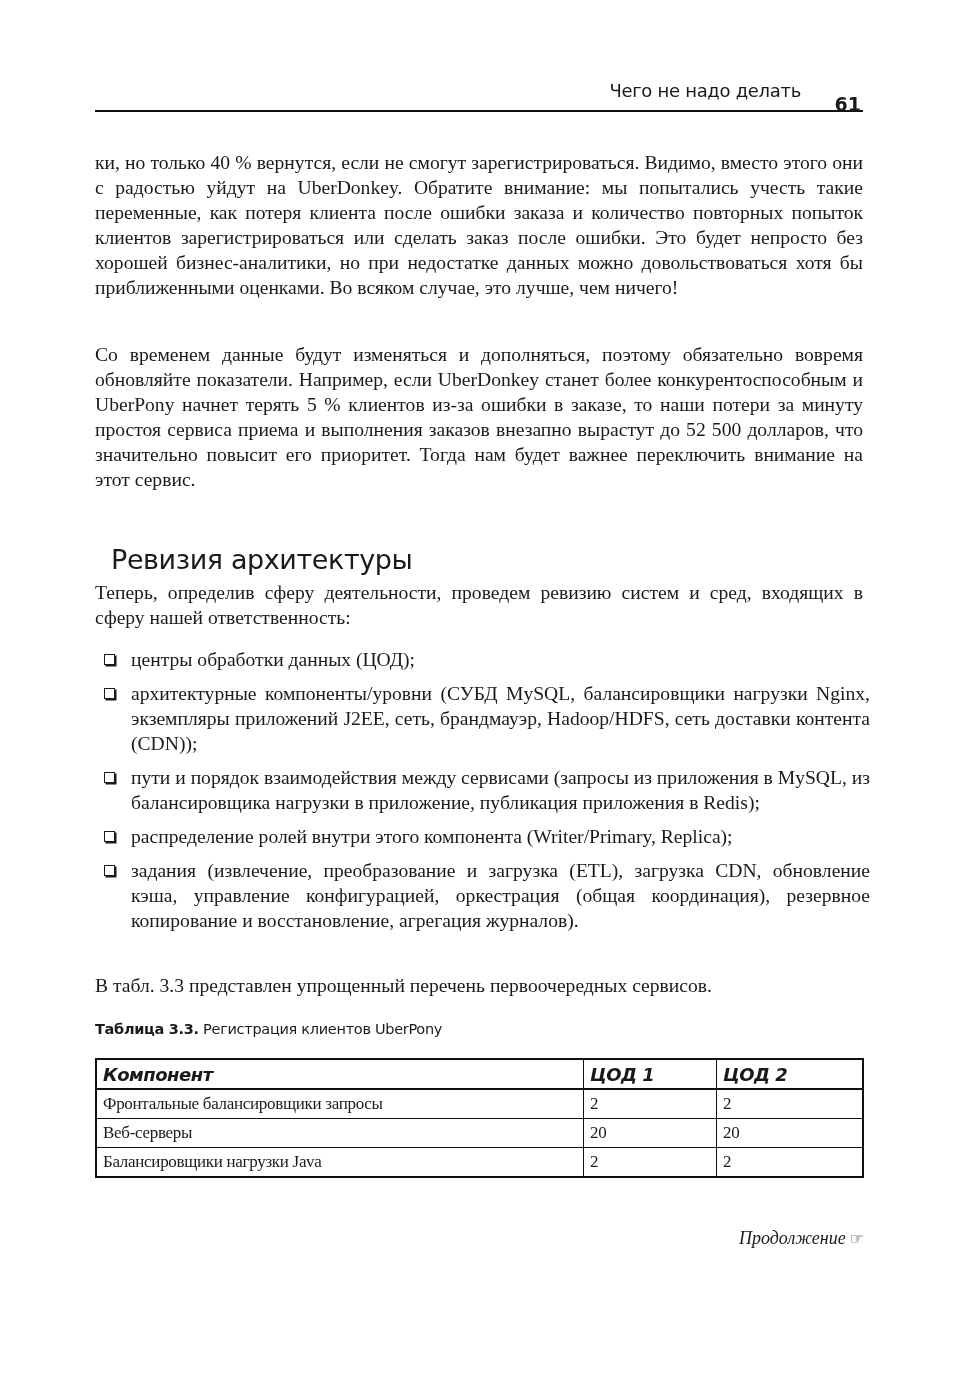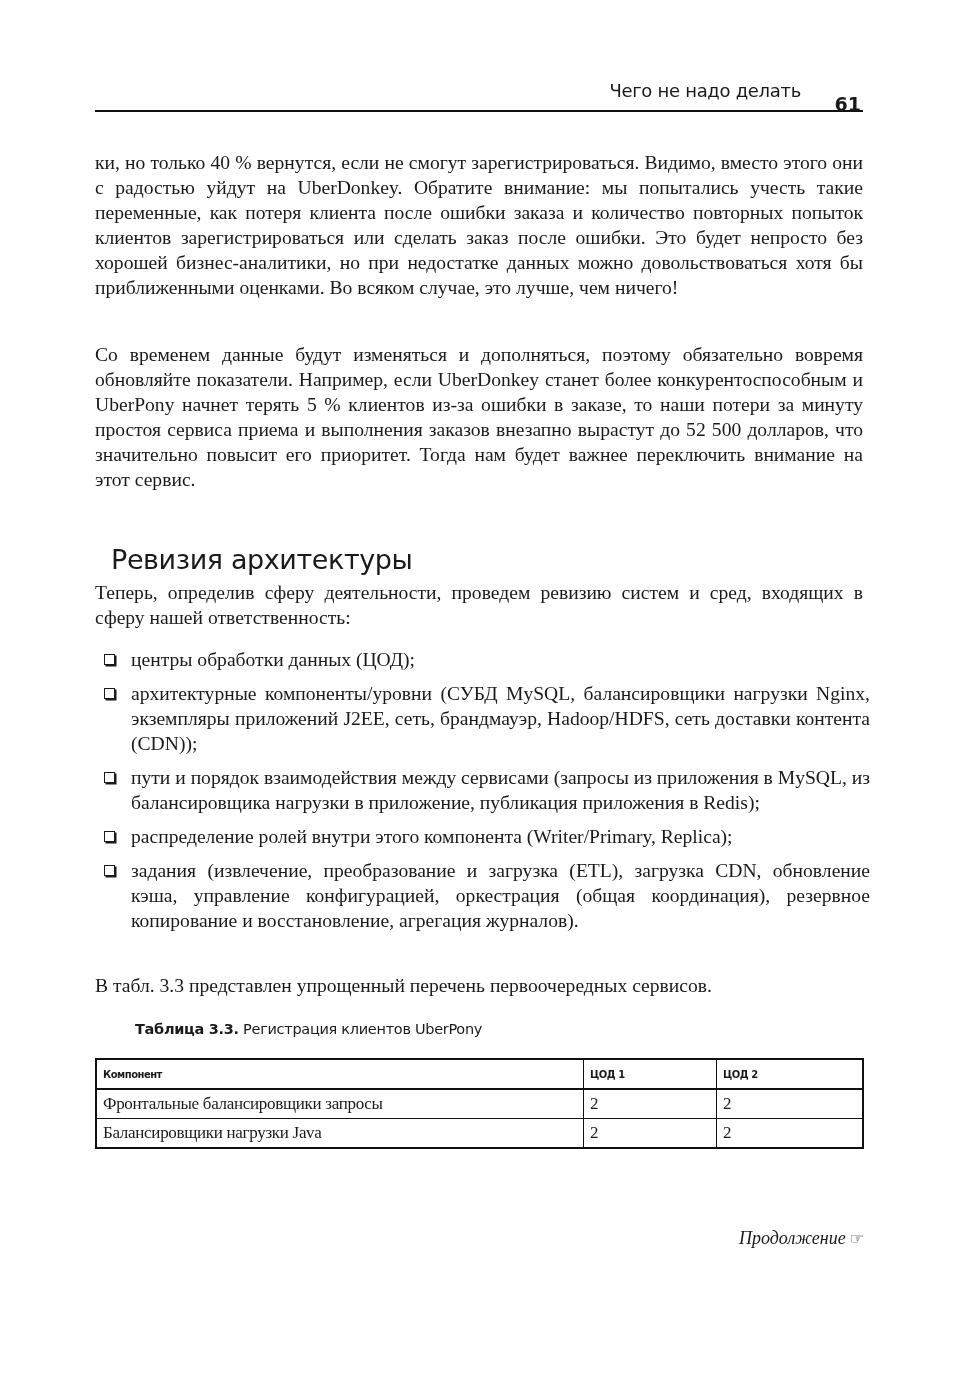--- a/index.html
+++ b/index.html
@@ -31,31 +31,32 @@
   ul.bullets li { position: relative; padding-left: 29px; margin-bottom: 9px; }
   .box {
     position: absolute; left: 2px; top: 7px; width: 9px; height: 9px;
     border: 1.6px solid #1a1a1a; box-shadow: 1.5px 1.5px 0 #1a1a1a;
   }
   .p4 { position: absolute; left: 95px; top: 973px; width: 768px; }
   .caption {
     position: absolute; left: 95px; top: 1021px;
     font-family: "DejaVu Sans", sans-serif; font-size: 14.5px; letter-spacing: -0.3px;
   }
-  .caption b { font-weight: bold; margin-left: 40px; }
+  .caption b { font-weight: bold; }
   table.data {
     position: absolute; left: 95px; top: 1058px; width: 769px;
     border-collapse: collapse; border: 2px solid #111;
   }
   table.data th, table.data td {
     border: 1.5px solid #111; height: 28px; padding: 0 6px; text-align: left;
   }
   table.data th {
-    font-family: "DejaVu Sans", sans-serif; font-size: 10px; font-weight: bold; letter-spacing: -0.5px;
+    font-family: "DejaVu Sans", sans-serif; font-size: 18px; font-weight: bold; letter-spacing: -0.5px;
     border-bottom: 2px solid #111;
+    font-style: italic;
   }
   table.data td { font-family: "Liberation Serif", serif; font-size: 17px; letter-spacing: -0.3px; }
   .col1 { width: 474px; }
   .col2 { width: 120px; }
   .continue {
     position: absolute; right: 110px; top: 1228px;
     font-family: "Liberation Serif", serif; font-style: italic; font-size: 18px;
   }
   .continue-icon { font-style: normal; font-size: 16px; margin-left: 4px; }
 </style>
@@ -97,20 +98,25 @@
       <th>ЦОД 2</th>
     </tr>
   </thead>
   <tbody>
     <tr>
       <td>Фронтальные балансировщики запросы</td>
       <td>2</td>
       <td>2</td>
     </tr>
     <tr>
+      <td>Веб-серверы</td>
+      <td>20</td>
+      <td>20</td>
+    </tr>
+    <tr>
       <td>Балансировщики нагрузки Java</td>
       <td>2</td>
       <td>2</td>
     </tr>
   </tbody>
 </table>
 
 <div class="continue">
   <span>Продолжение</span><span class="continue-icon">☞</span>
 </div>

